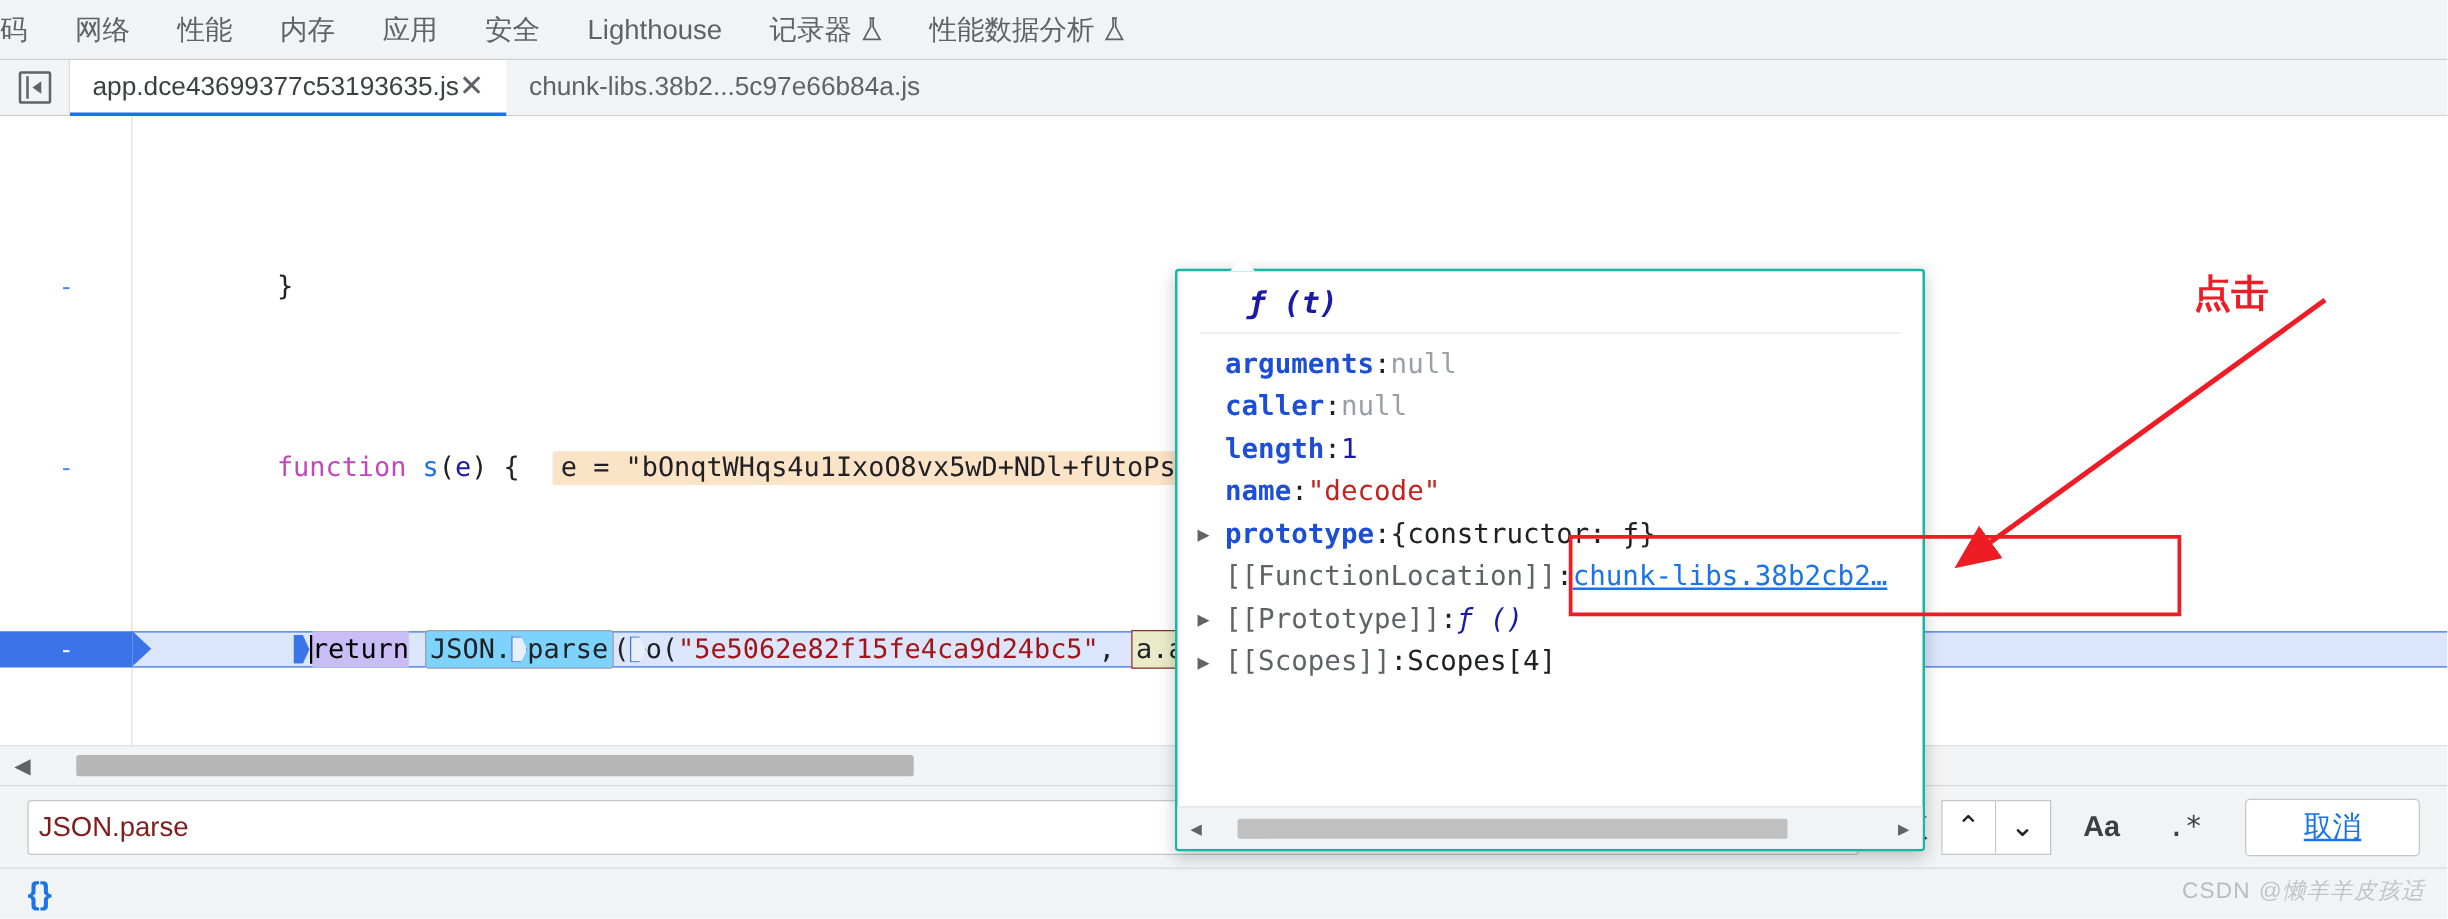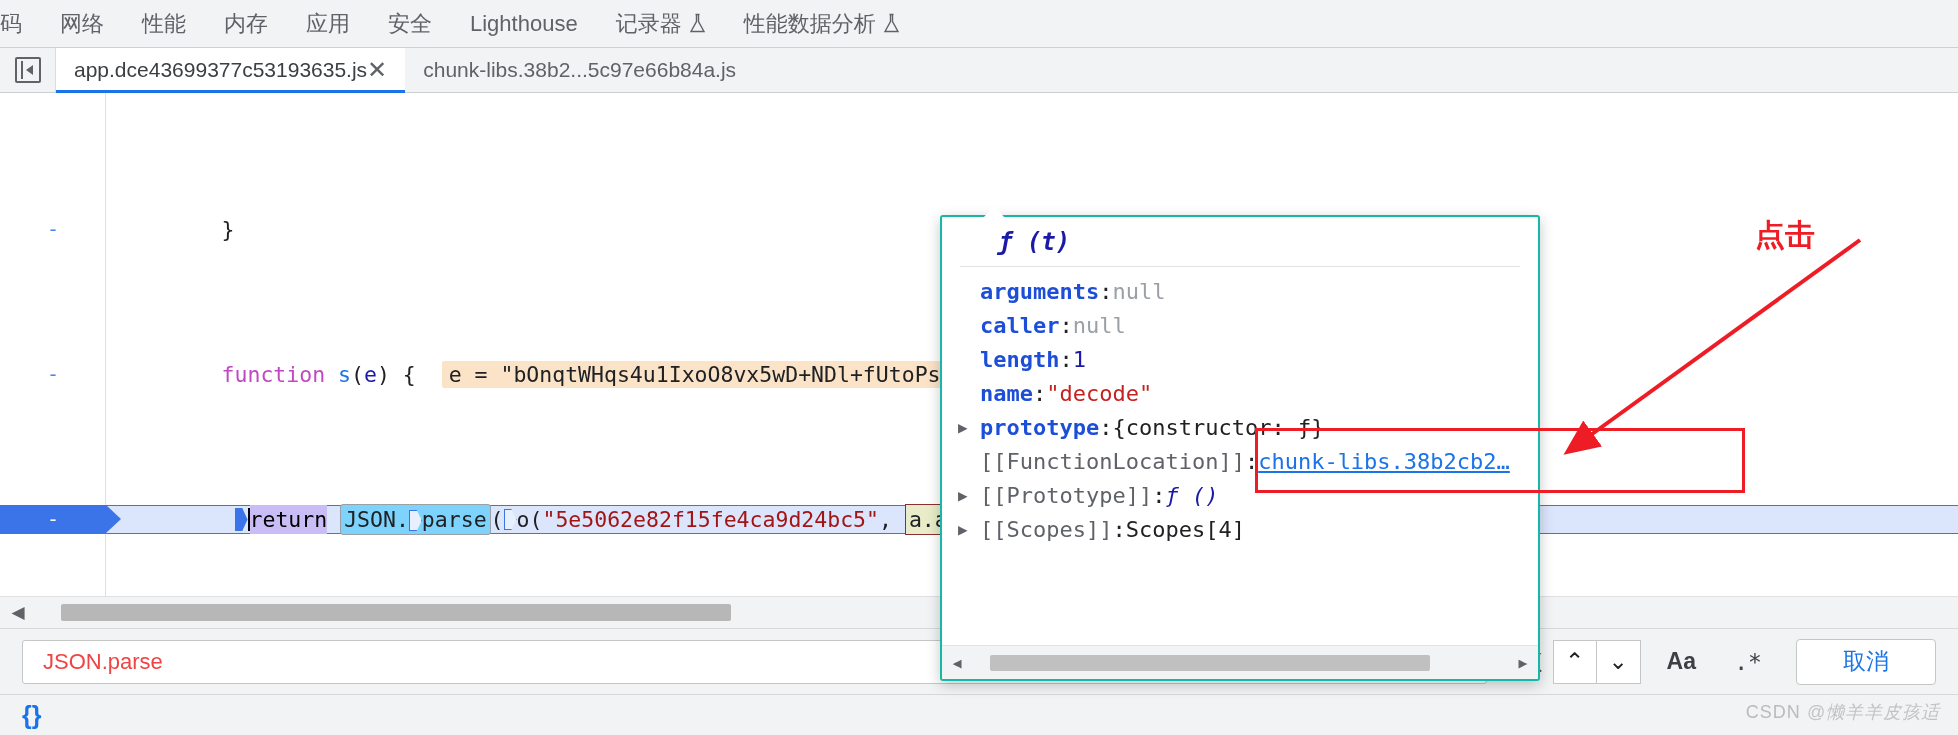--- a/index.html
+++ b/index.html
@@ -151,40 +151,40 @@
 
   
   #searchbar{
     position:absolute; top:628px; left:0; width:1958px; height:66px;
     background:#f1f3f4; border-top:1px solid #d6d8da;
     display:flex; align-items:center; padding:0 22px; gap:0;
   }
   #searchInput{
     flex:1 1 auto; height:44px; background:#ffffff;
     border:1px solid #c4c7c5; border-radius:3px;
-    display:flex; align-items:center; padding:0 20px;
-    font-size:22px; color:#ef4444;
+    display:flex; align-items:center; padding:0 8px;
+    font-size:22px; color:#7f1d1d;
   }
   .matchlabel{ font-size:21px; color:#3c4043; margin-left:14px; white-space:nowrap; }
   .navbtns{ display:flex; margin-left:10px; }
   .navbtn{
     width:44px; height:44px; background:#fff; border:1px solid #c4c7c5;
     display:flex; align-items:center; justify-content:center; color:#202124; font-size:23px;
   }
   .navbtn + .navbtn{ border-left:none; }
   .toggleb{
     height:44px; min-width:52px; padding:0 12px; display:flex; align-items:center; justify-content:center;
     font-size:23px; color:#3c4043; font-weight:bold; margin-left:14px;
   }
   .toggleb.regex{ font-weight:normal; font-family:"DejaVu Sans Mono", monospace; }
   #cancelBtn{
     margin-left:22px; height:46px; min-width:140px; padding:0 22px;
     background:#ffffff; border:1px solid #c4c7c5; border-radius:4px;
     display:flex; align-items:center; justify-content:center;
-    color:#1a73e8; font-size:23px;
+    color:#1a73e8; font-size:23px;text-decoration:underline;
   }
 
   
   #statusbar{
     position:absolute; top:694px; left:0; width:1958px; height:41px;
     background:#f1f3f4; border-top:1px solid #d6d8da;
     display:flex; align-items:center; padding:0 22px;
   }
   #statusbar .braces{ color:#1a73e8; font-size:25px; font-weight:bold; margin-right:14px; }
   #statusbar .pos{ color:#3c4043; font-size:23px; }

